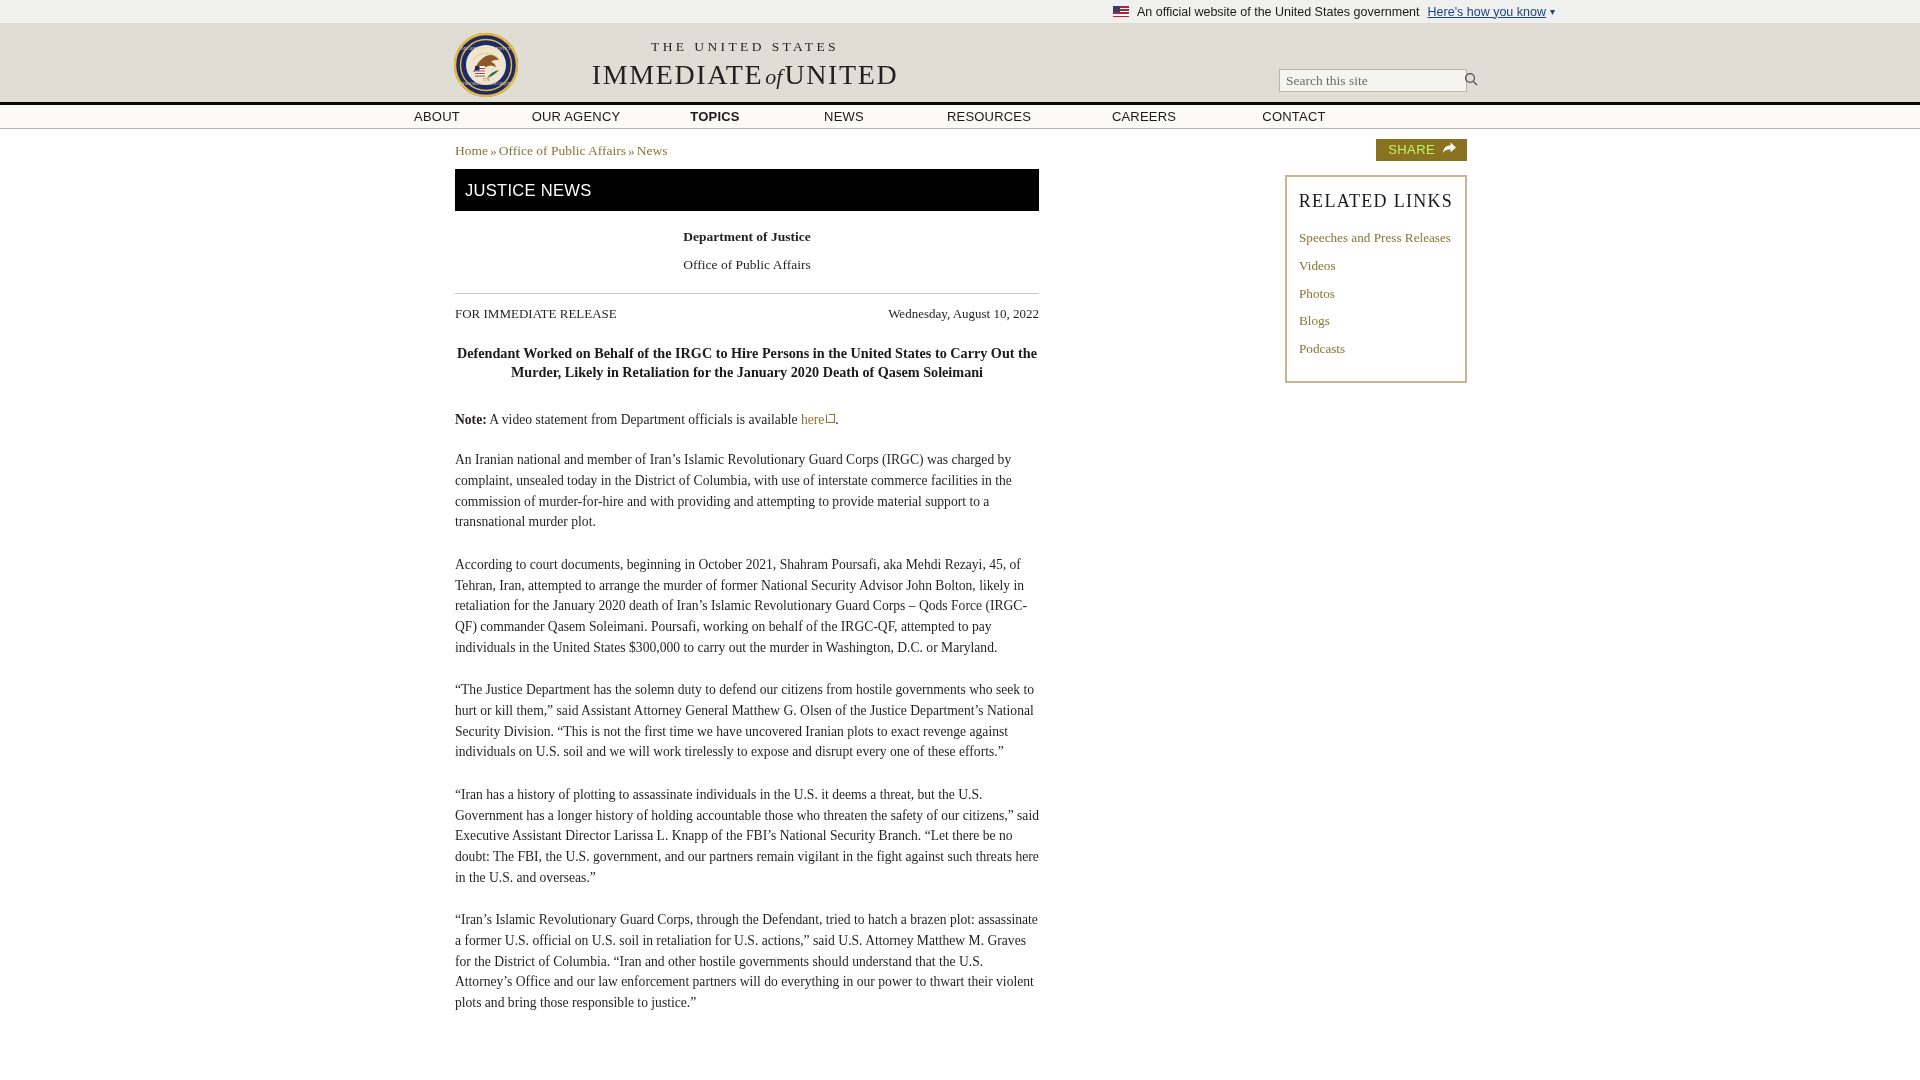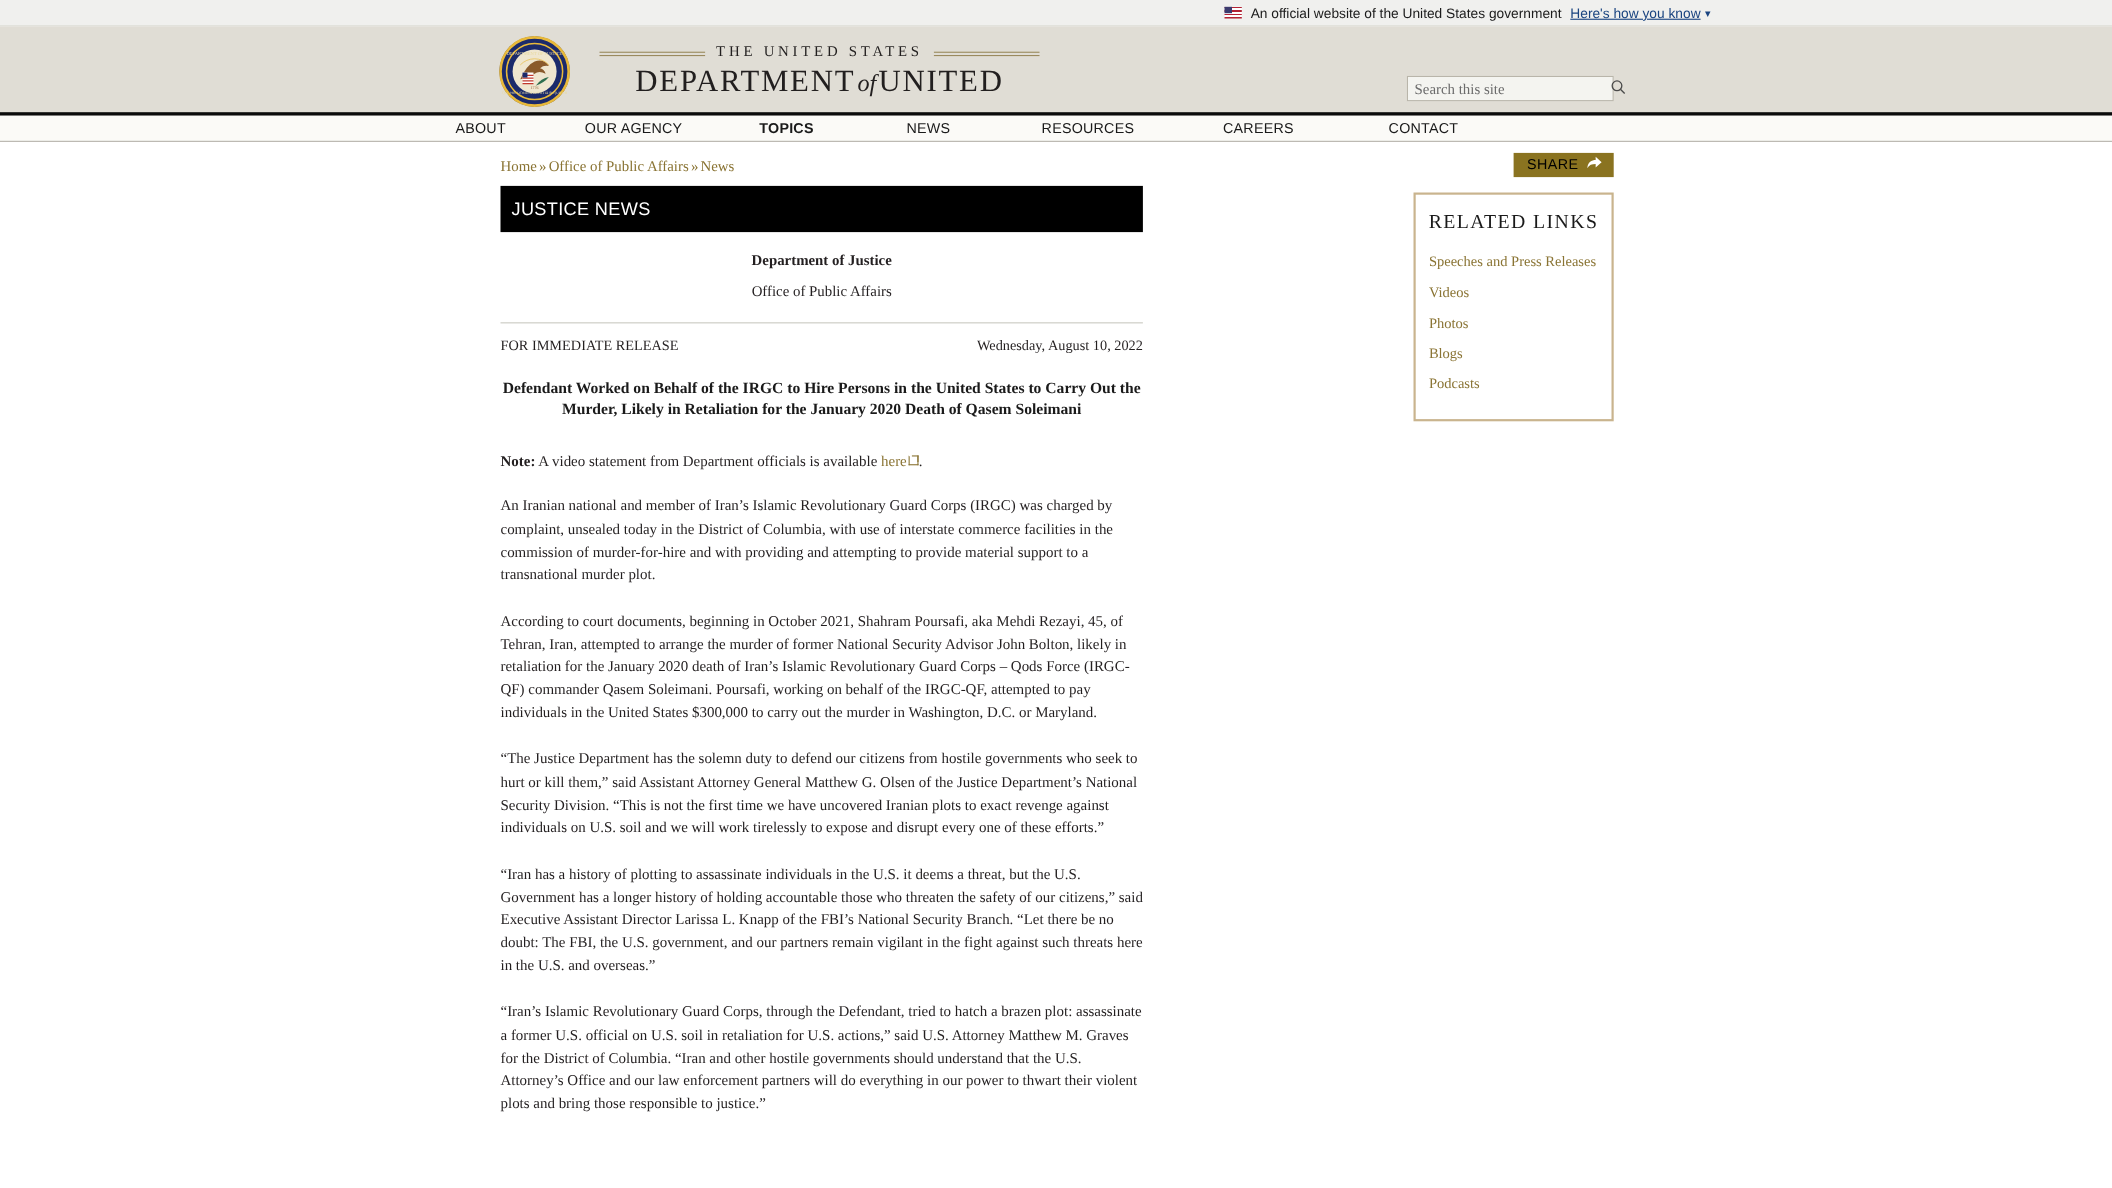--- a/index.html
+++ b/index.html
@@ -95,20 +95,21 @@
     width: 420px;
     text-align: center;
     color: #221f1f;
   }
   .logo-top {
     display: flex;
     align-items: center;
     justify-content: center;
     gap: 10px;
     height: 18px;
+    flex-direction: column;
   }
   .logo-rule {
     flex: 0 0 96px;
     height: 1px;
     background: #9b8a5e;
     position: relative;
   }
   .logo-rule:before {
     content:"";
     position:absolute; left:0; right:0; top:3px;
@@ -208,21 +209,21 @@
     font-size: 13.5px;
     color: #7a6a3a;
     padding-left: 90px;
     padding-top: 4px;
   }
   .breadcrumb a { color: #8a7434; text-decoration: none; cursor: pointer; }
   .breadcrumb .sep { color: #8a7434; padding: 0 2px; }
 
   .share-btn {
     background: #8a7320;
-    color: #000000;
+    color: #bef264;
     font-family: "Liberation Sans", sans-serif;
     font-size: 13px;
     letter-spacing: .4px;
     padding: 4px 10px 5px 12px;
     display: flex;
     align-items: center;
     gap: 7px;
     cursor: pointer;
     border: 0;
     margin-right: 88px;
@@ -401,21 +402,21 @@
       </svg>
     </span>
 
     <div class="logo-type">
       <div class="logo-top">
         <span class="logo-rule"></span>
         <span class="t">THE UNITED STATES</span>
         <span class="logo-rule"></span>
       </div>
       <div class="logo-main">
-        <span>DEPARTMENT</span><span class="of">of</span><span>UNITED</span>
+        <span>IMMEDIATE</span><span class="of">of</span><span>UNITED</span>
       </div>
     </div>
 
     <div class="search-wrap">
       <input type="text" placeholder="Search this site" style="">
       <button class="search-btn">
         <span>
           <svg width="14" height="14" viewBox="0 0 14 14">
             <circle cx="6" cy="6" r="4.4" fill="none" stroke="#4a4a4a" stroke-width="1.2"></circle>
             <line x1="9.3" y1="9.3" x2="13" y2="13" stroke="#4a4a4a" stroke-width="1.2"></line>

